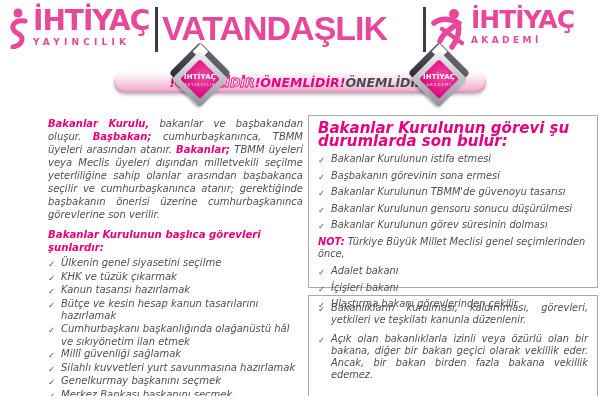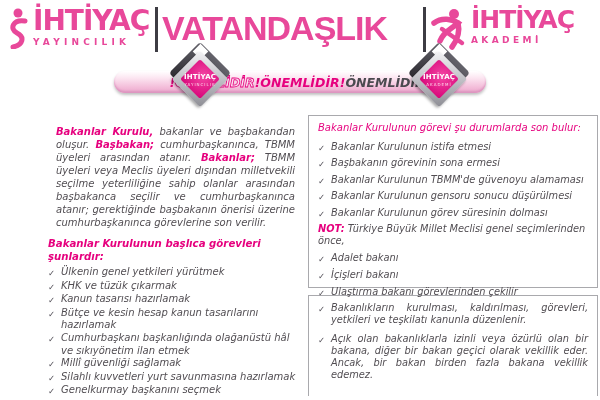--- a/index.html
+++ b/index.html
@@ -49,28 +49,28 @@
   .d-label .nm{font-weight:bold;font-size:7px;letter-spacing:.2px;display:block;}
   .d-label .sb{font-size:4px;letter-spacing:1px;display:block;color:#ffd7ea;margin-top:1px;}
   .pinkb{color:#e6007e;font-weight:bold;}
   .chk{width:13px;flex:none;font-style:normal;color:#55525a;font-size:8.5px;padding-top:1px;}
   .li{display:flex;}
   .li .t{flex:1;}
 
   
   .colL{position:absolute;left:48px;top:117px;width:255px;color:#514d52;
         font-style:italic;font-size:10px;line-height:13px;}
-  .colL .intro{text-align:justify;margin:8px;}
+  .colL .intro{text-align:justify;margin:0;}
   .colL .hd{color:#e6007e;font-weight:bold;font-size:10.2px;margin:7px 0 3px;}
   .colL .li{line-height:12.6px;}
 
   
   .colR{position:absolute;left:308px;top:115px;width:290px;color:#514d52;font-style:italic;}
   .box{border:1px solid #a9a9ad;background:#fff;box-sizing:border-box;padding:6px 9px;}
-  .box .hd{color:#e6007e;font-weight:normal;font-size:10px;line-height:12.5px;margin:0 0 6px;}
+  .box .hd{color:#e6007e;font-weight:bold;font-size:15px;line-height:12.5px;margin:0 0 6px;}
   .box .li{font-size:9.8px;line-height:12px;margin-bottom:3.6px;}
   .box1{height:173px;}
   .box .note{font-size:9.8px;line-height:12px;margin:2px 0 5px;}
   .box2{margin-top:7px;height:112px;}
   .box2 .li{margin-bottom:7px;text-align:justify;}
 </style>
 </head>
 <body>
 
 <div class="page">
@@ -129,21 +129,21 @@
     </div>
   </div>
 
   <div class="colL">
     <p class="intro"><span class="pinkb">Bakanlar Kurulu,</span><span> bakanlar ve başbakandan oluşur. </span><span class="pinkb">Başbakan;</span><span> cumhurbaşkanınca, TBMM üyeleri arasından atanır. </span><span class="pinkb">Bakanlar;</span><span> TBMM üyeleri veya Meclis üyeleri dışından milletvekili seçilme yeterliliğine sahip olanlar arasından başbakanca seçilir ve cumhurbaşkanınca atanır; gerektiğinde başbakanın önerisi üzerine cumhurbaşkanınca görevlerine son verilir.</span></p>
 
     <div class="hd">Bakanlar Kurulunun başlıca görevleri şunlardır:</div>
 
     <div class="li">
         <span class="chk">✓</span>
-        <span class="t">Ülkenin genel yetkileri yürütmek</span>
+        <span class="t">Ülkenin genel siyasetini seçilme</span>
       </div>
     <div class="li">
         <span class="chk">✓</span>
         <span class="t">KHK ve tüzük çıkarmak</span>
       </div>
     <div class="li">
         <span class="chk">✓</span>
         <span class="t">Kanun tasarısı hazırlamak</span>
       </div>
     <div class="li">
@@ -179,21 +179,21 @@
       <div class="li">
           <span class="chk">✓</span>
           <span class="t">Bakanlar Kurulunun istifa etmesi</span>
         </div>
       <div class="li">
           <span class="chk">✓</span>
           <span class="t">Başbakanın görevinin sona ermesi</span>
         </div>
       <div class="li">
           <span class="chk">✓</span>
-          <span class="t">Bakanlar Kurulunun TBMM'de güvenoyu alamaması</span>
+          <span class="t">Bakanlar Kurulunun TBMM'de güvenoyu tasarısı</span>
         </div>
       <div class="li">
           <span class="chk">✓</span>
           <span class="t">Bakanlar Kurulunun gensoru sonucu düşürülmesi</span>
         </div>
       <div class="li">
           <span class="chk">✓</span>
           <span class="t">Bakanlar Kurulunun görev süresinin dolması</span>
         </div>
       <p class="note"><span class="pinkb">NOT:</span><span> Türkiye Büyük Millet Meclisi genel seçimlerinden önce,</span></p>

